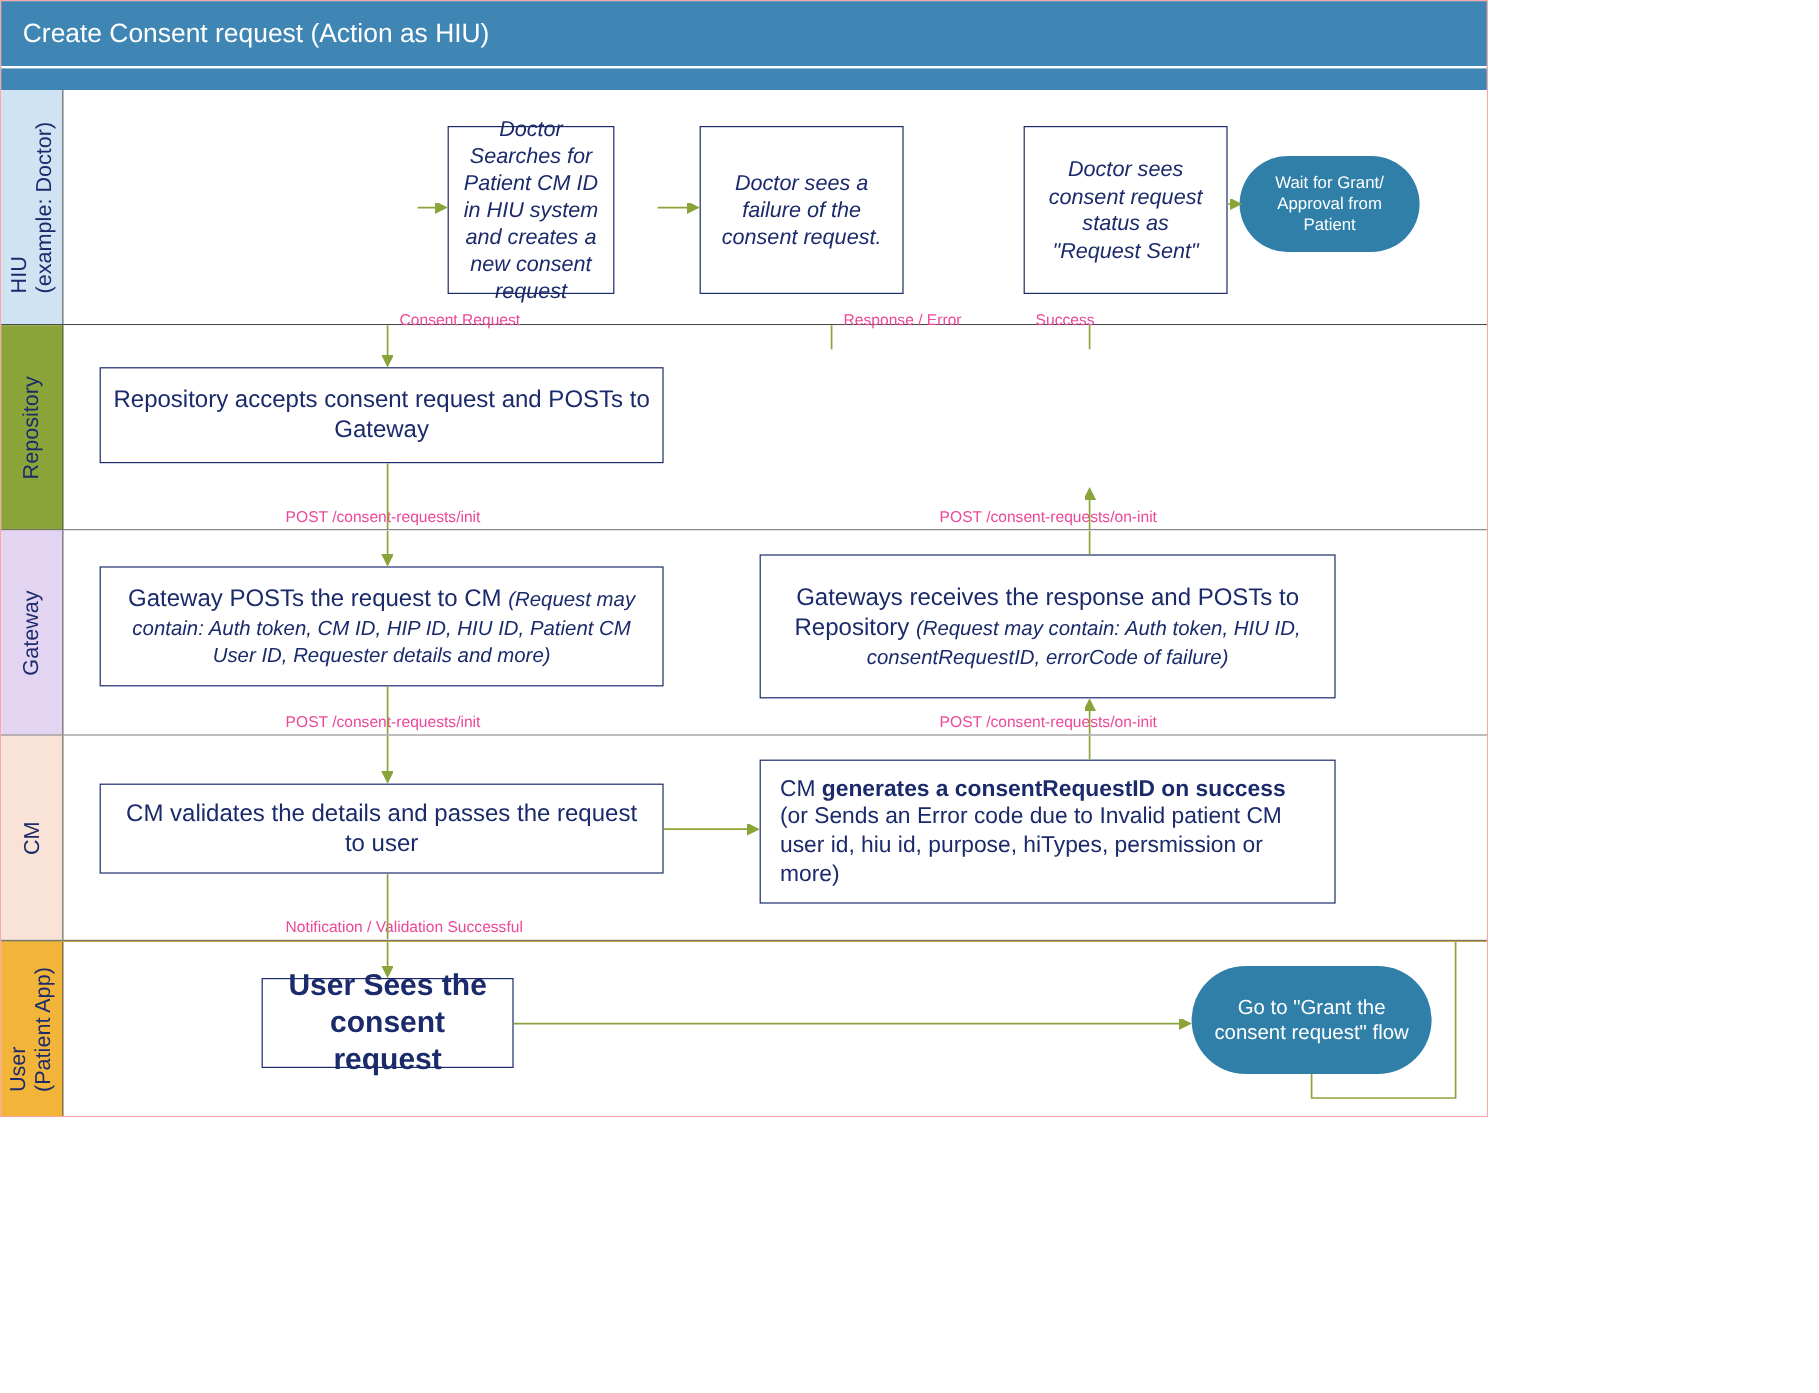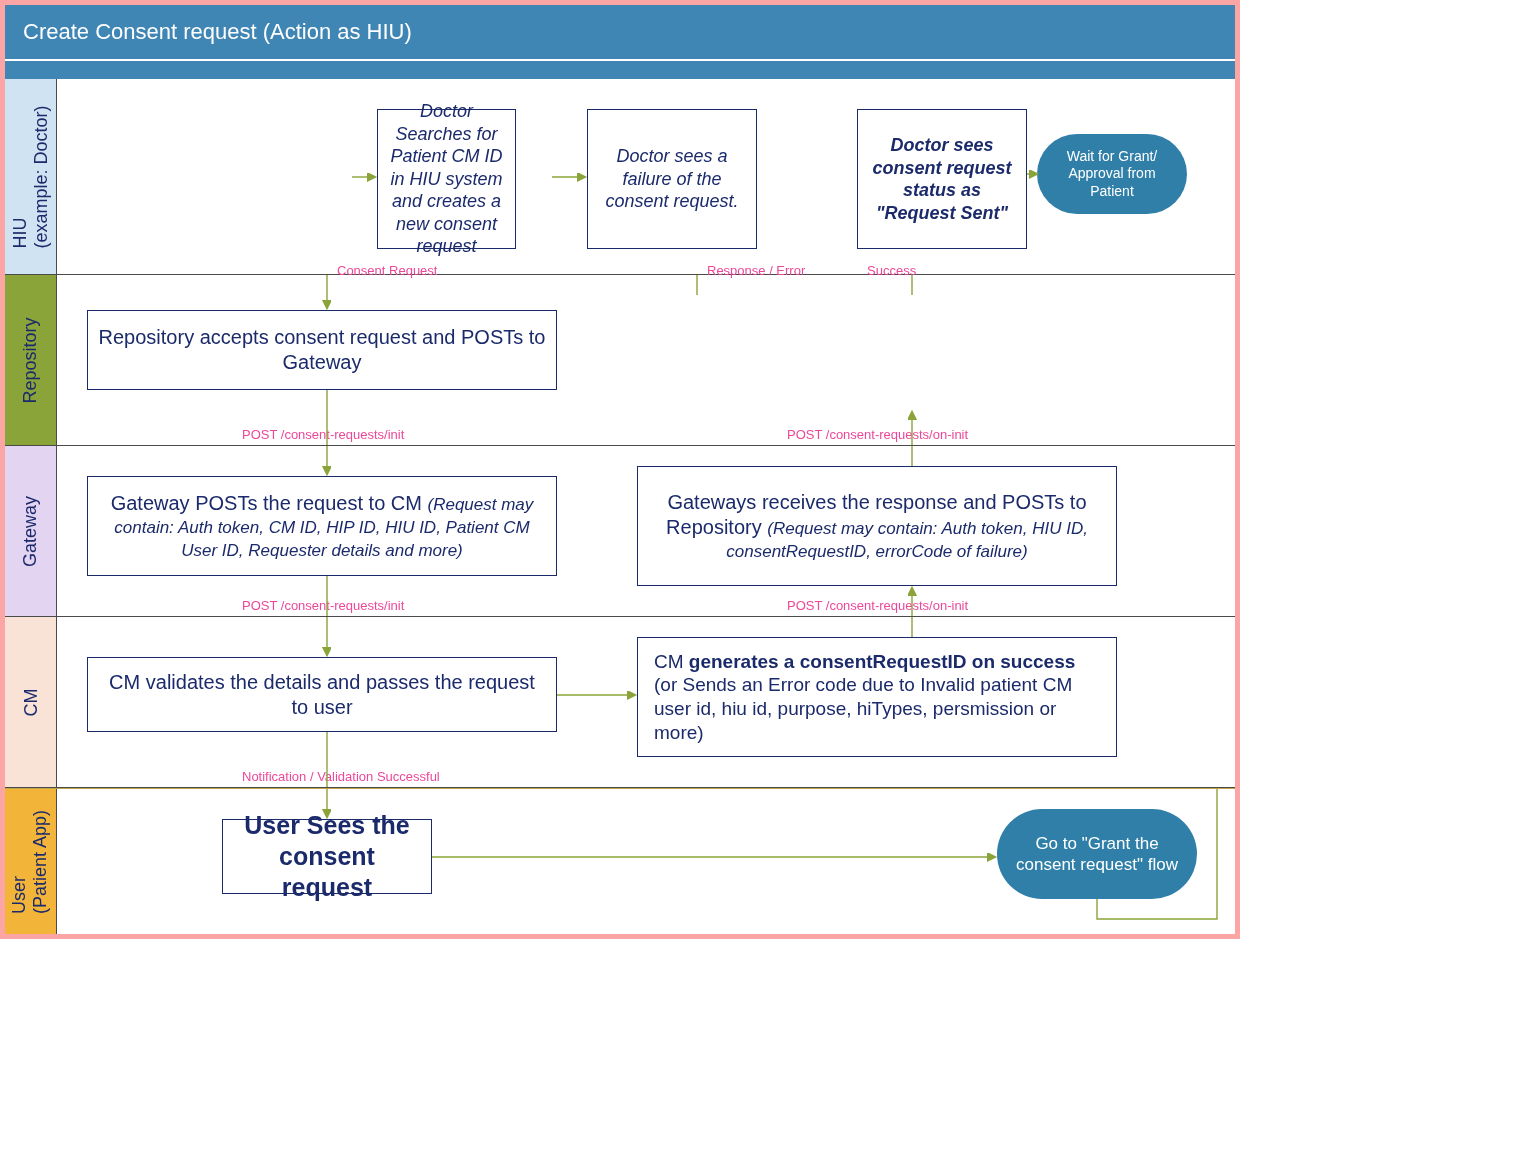--- a/index.html
+++ b/index.html
@@ -3,21 +3,21 @@
 <meta charset="utf-8">
 <style>
   * { box-sizing: border-box; }
   body {
     margin: 0;
     font-family: "Segoe UI", Arial, sans-serif;
     background: #fff;
   }
   .diagram {
     width: 1240px;
-    border: 5px solid #fca5a5;
+    border: 1px solid #fca5a5;
     margin: 0;
   }
   .title-bar {
     background: #3f86b5;
     color: #fff;
     font-size: 22px;
     padding: 14px 18px;
   }
   .accent-bar {
     height: 20px;
@@ -124,21 +124,21 @@
       <span style="white-space:pre;">HIU
 (example: Doctor)</span>
     </div>
     <div class="lane-body">
       <div class="box box-italic" style="left:320px; top:30px; width:139px; height:140px;">
         <span>Doctor Searches for Patient CM ID in HIU system and creates a new consent request</span>
       </div>
       <div class="box box-italic" style="left:530px; top:30px; width:170px; height:140px;">
         <span>Doctor sees a failure of the consent request.</span>
       </div>
-      <div class="box box-italic" style="left:800px; top:30px; width:170px; height:140px;font-weight:bold;">
+      <div class="box box-italic" style="left:800px; top:30px; width:170px; height:140px;">
         <span>Doctor sees consent request status as "Request Sent"</span>
       </div>
       <div class="pill" style="left:980px; top:55px; width:150px; height:80px; font-style:normal; font-size:14px;">
         <span>Wait for Grant/ Approval from Patient</span>
       </div>
       <svg class="flow">
         <defs>
           <marker id="ah" markerWidth="8" markerHeight="8" refX="6" refY="3" orient="auto">
             <path d="M0,0 L6,3 L0,6 Z" class="arrowhead"></path>
           </marker>

